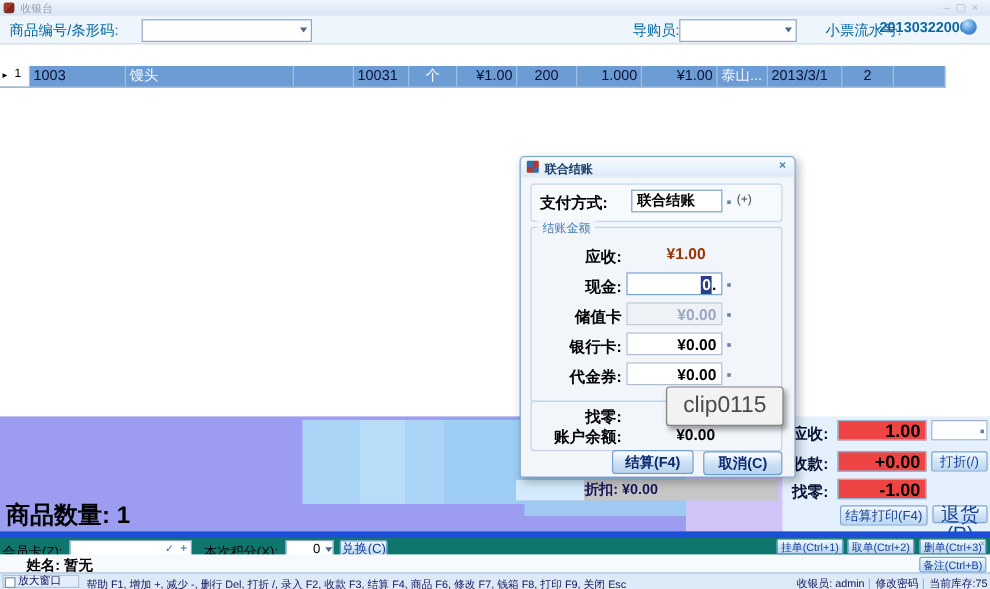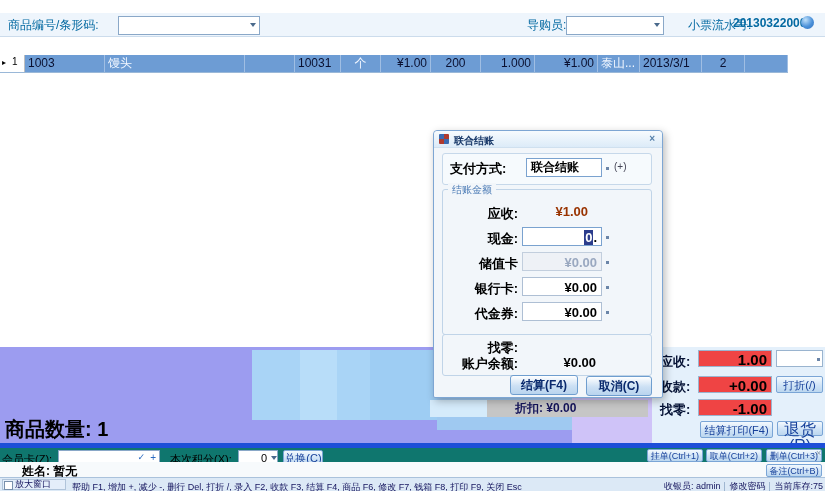--- a/index.html
+++ b/index.html
@@ -26,21 +26,21 @@
   .rc.light{color:#f2f7ff;}
   .al{text-align:left}.ac{text-align:center}.ar{text-align:right}
   .gutterh{left:0;top:0;width:25px;height:17px;background:#e8e8e8;border-right:1px solid #c0c0c0;box-sizing:border-box;}
   .gutterr{left:0;top:0;width:25px;height:17px;background:#fff;border-right:1px solid #c0c0c0;box-sizing:border-box;font-size:10px;}
   
   .purple{left:0;top:347px;width:572px;height:100px;background:#9c9cf0;}
   .bluemid{left:252px;top:350px;width:185px;height:70px;background:linear-gradient(90deg,#a9d4f6 0%,#a9d4f6 26%,#b8ddf9 26%,#b8ddf9 46%,#a9d4f6 46%,#a9d4f6 64%,#9ecdf3 64%,#9ecdf3 100%);}
   .blueright{left:437px;top:347px;width:135px;height:83px;background:#9fc9f1;}
   .lavender{left:572px;top:396px;width:88px;height:51px;background:#cfc3f8;}
   .bluestrip{left:430px;top:400px;width:57px;height:17px;background:#d5ebfb;}
-  .graybar{left:487px;top:400px;width:161px;height:17px;background:#c6c6c6;line-height:17px;font-weight:bold;font-size:12px;color:#14145a;padding-left:28px;box-sizing:border-box;}
+  .graybar{left:487px;top:400px;width:161px;height:17px;background:#c6c6c6;line-height:17px;font-weight:bold;font-size:12px;color:#14145a;box-sizing:border-box;}
   .totalline{left:8px;top:352px;font-size:40px;font-weight:bold;color:#000;}
   .qtyline{left:5px;top:416px;font-size:20px;font-weight:bold;color:#000;}
   
   .paypanel{left:652px;top:347px;width:173px;height:96px;background:#e4f0fb;}
   .paylbl{position:absolute;font-size:13px;font-weight:bold;color:#051235;}
   .payinput{position:absolute;left:46px;width:74px;height:17px;background:#ef4444;border:1px solid #9ab4cf;font-size:15px;font-weight:bold;text-align:right;line-height:17px;padding-right:4px;box-sizing:border-box;}
   .minicombo{position:absolute;left:124px;top:3px;width:47px;height:17px;background:#fff;border:1px solid #9ab4cf;box-sizing:border-box;}
   .btn{background:linear-gradient(#f3f9fe,#cde2f6 60%,#bcd7ef);border:1px solid #7aa5d6;border-radius:2px;color:#16409a;text-align:center;box-sizing:border-box;cursor:default;}
   .smallbtn{position:absolute;height:13px;width:56px;font-size:9px;line-height:12px;}
   
@@ -68,20 +68,27 @@
   .ddot{position:absolute;left:172px;width:3px;height:3px;background:#6b85a8;}
   .sel{background:#2b3c8c;color:#fff;padding:0 1px;}
   .dlgbtn{position:absolute;height:20px;font-size:12px;font-weight:bold;line-height:19px;background:linear-gradient(#ffffff,#cce0f4 55%,#b9d4ee);border:1px solid #6f9ecf;border-radius:3px;color:#0a2a6e;text-align:center;box-sizing:border-box;}
   .tooltip{left:555px;top:322px;width:96px;height:31px;background:#f2f2f2;border:1px solid #828282;border-radius:3px;box-shadow:2px 3px 4px rgba(0,0,0,.35);z-index:20;font-size:19px;color:#4a4a4a;text-align:center;line-height:29px;}
 </style>
 </head>
 <body>
 
 <div class="screen">
 
+  <div class="abs titlebar">
+    <div class="abs appicon"></div>
+    <div class="abs apptitle">收银台</div>
+    <div class="abs winctrl">
+      <span>–</span><span>▢</span><span>×</span>
+    </div>
+  </div>
 
   <div class="abs toolbar">
     <span class="abs lbl" style="left:8px;top:4px;">商品编号/条形码:</span>
     <div class="abs combo" style="left:118px;top:3px;width:140px;height:17px;">
         <span class="dd"></span>
       </div>
     <span class="abs lbl" style="left:527px;top:4px;">导购员:</span>
     <div class="abs combo" style="left:566px;top:3px;width:96px;height:17px;">
         <span class="dd"></span>
       </div>
@@ -206,14 +213,15 @@
 
     <div class="group2"></div>
     <span class="dlbl" style="top:208px;">找零:</span>
     <span class="dlbl" style="left:6px;width:78px;top:224px;">账户余额:</span>
     <div class="dval" style="top:222px;left:92px;width:70px;text-align:right;">¥0.00</div>
 
     <div class="dlgbtn" style="left:76px;top:244px;width:68px;">结算(F4)</div>
     <div class="dlgbtn" style="left:152px;top:245px;width:66px;">取消(C)</div>
   </div>
 
+  <div class="abs tooltip">clip0115</div>
 
 </div>
 
 </body></html>

